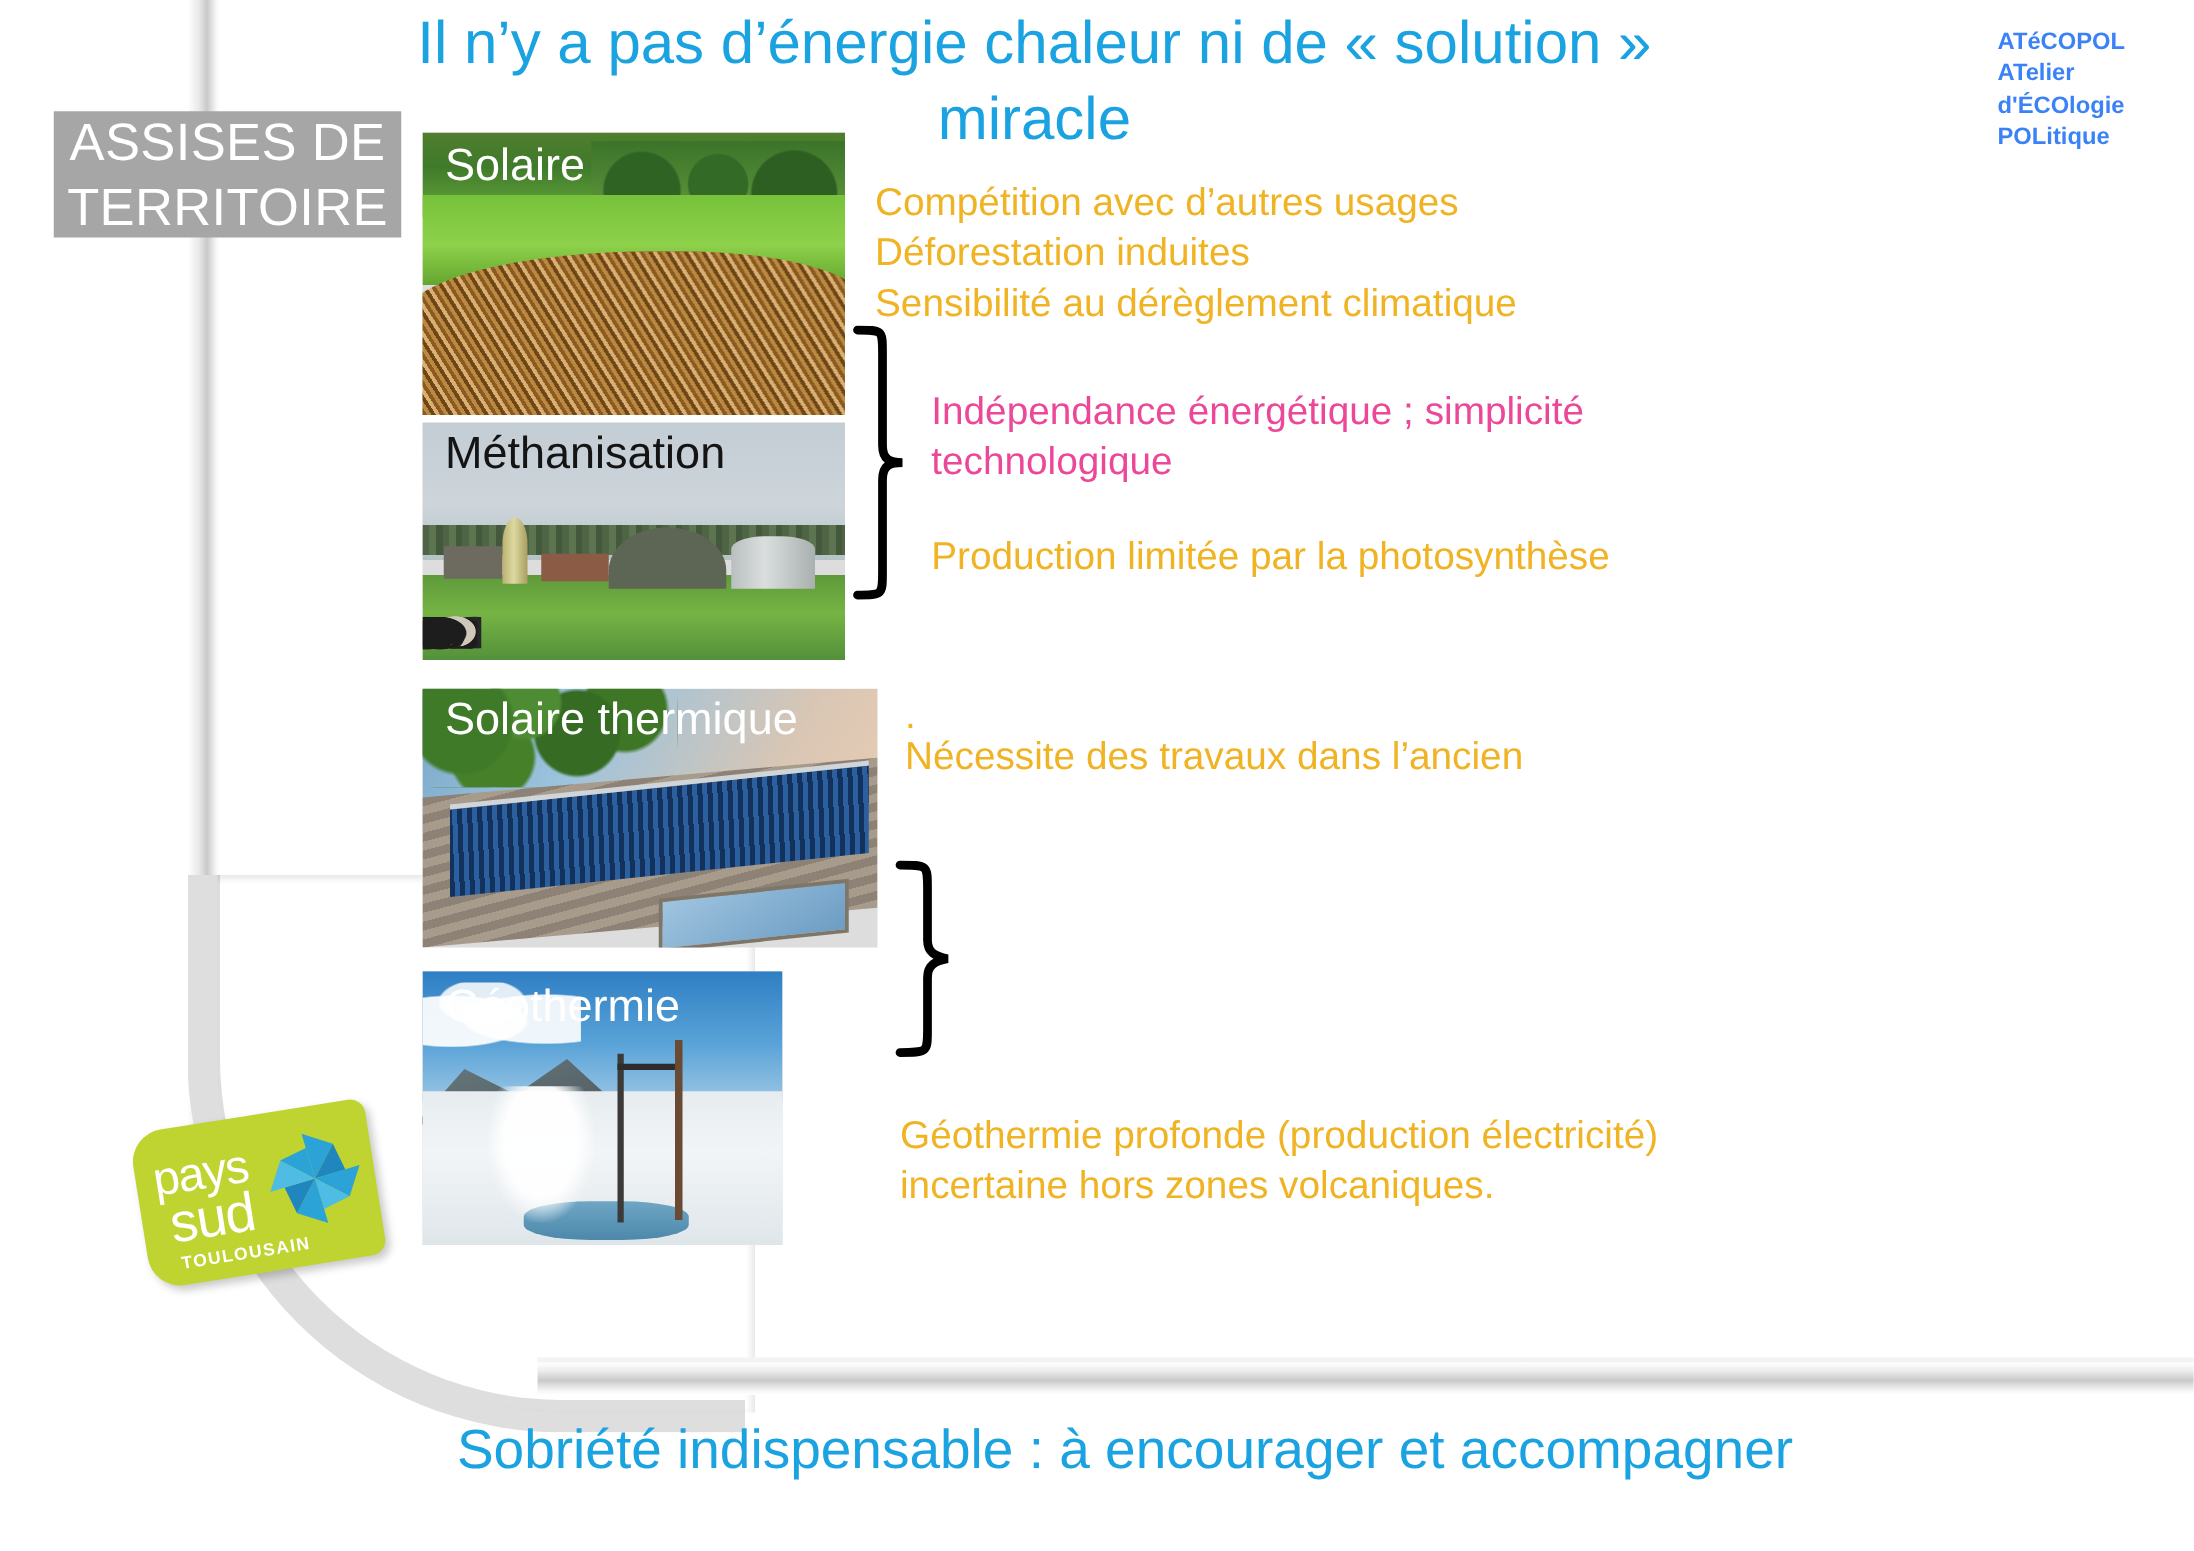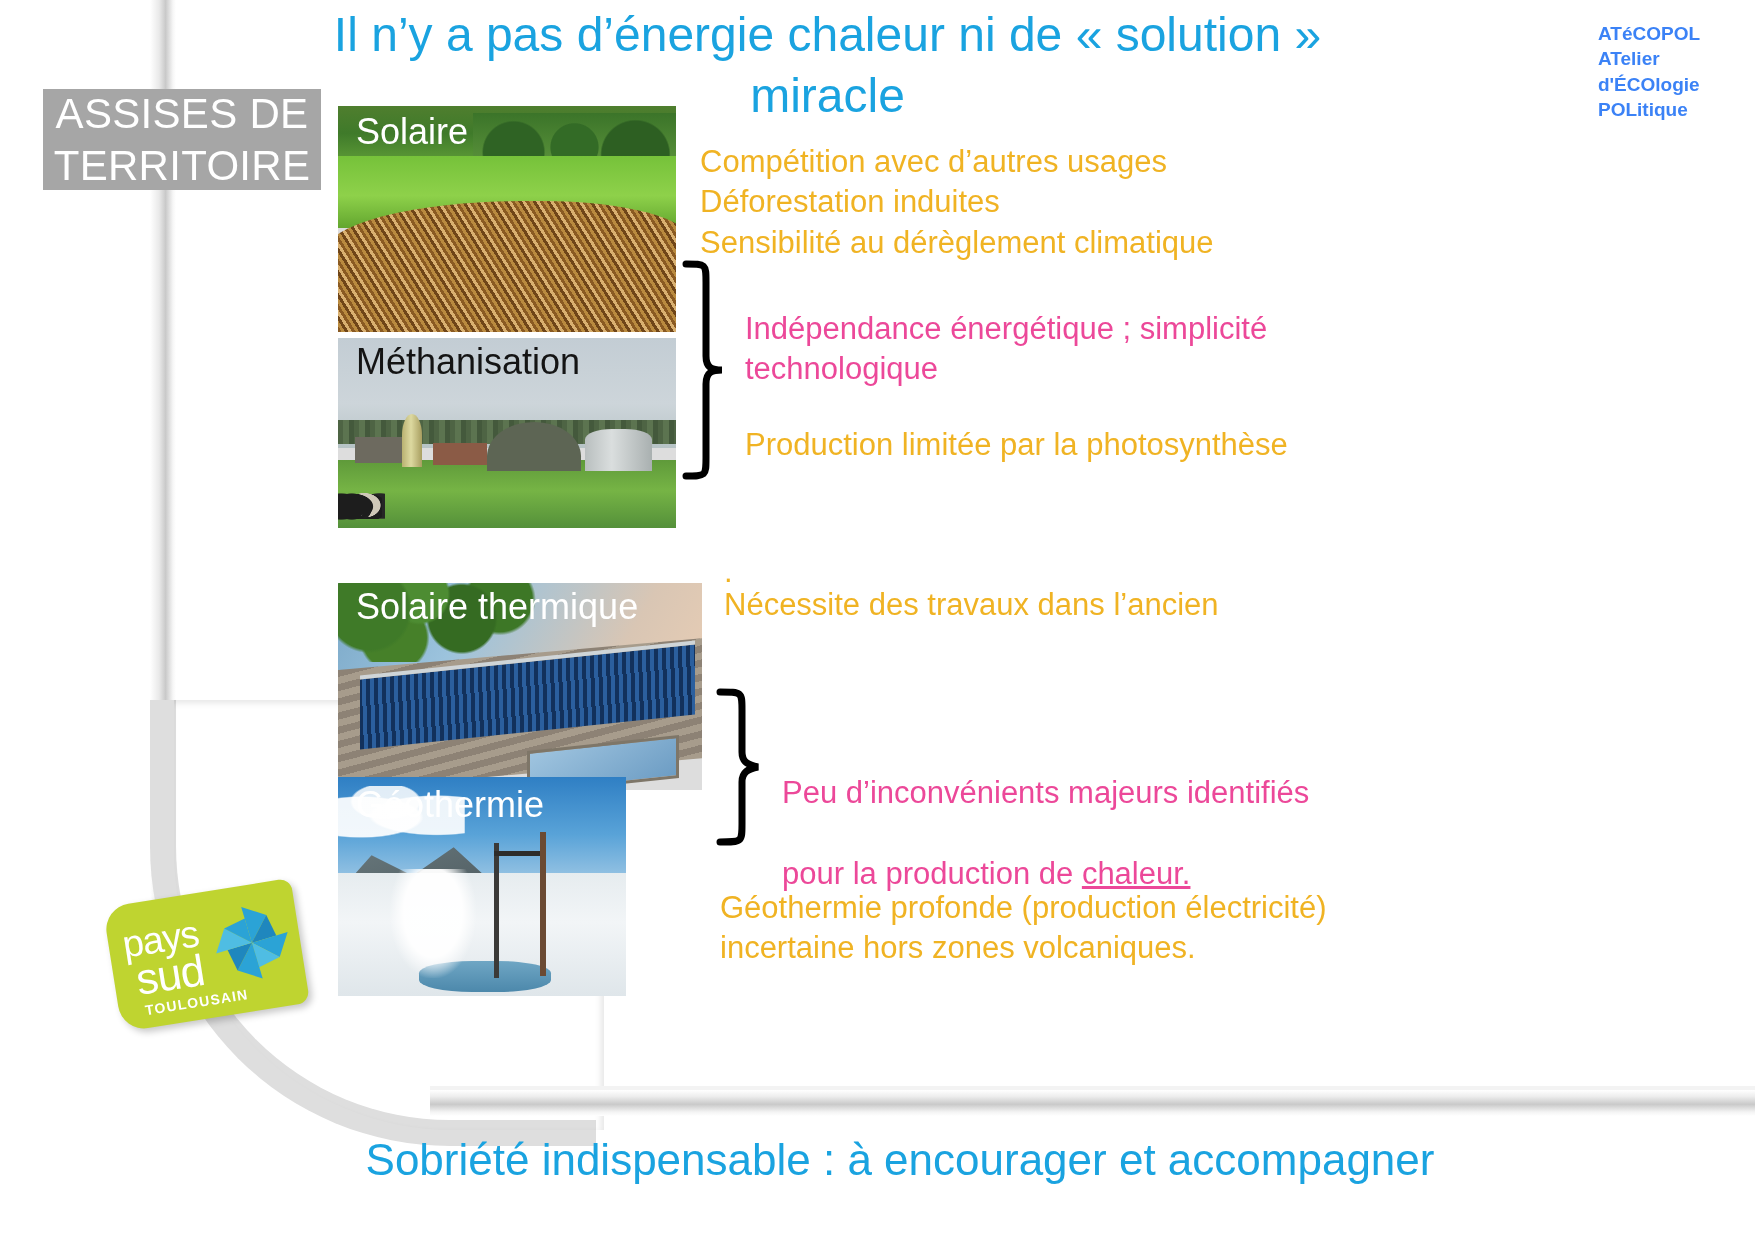--- a/index.html
+++ b/index.html
@@ -177,21 +177,21 @@
         radial-gradient(ellipse at 29% 60%, #1d1d1d 0 44%, transparent 46%),
         radial-gradient(ellipse at 41% 68%, #202020 0 42%, transparent 44%),
         radial-gradient(ellipse at 55% 62%, #cfc8b8 0 44%, transparent 46%),
         radial-gradient(ellipse at 71% 64%, #1d1d1d 0 42%, transparent 44%),
         radial-gradient(ellipse at 88% 62%, #262626 0 44%, transparent 46%);
       background-size: 14% 90%, 13% 80%, 14% 90%, 13% 86%, 14% 82%, 13% 88%, 14% 86%;
       background-repeat: no-repeat; }
   #photo-methanisation .caption { left: 18px; top: 6px; color: #141414; }
 
   
-  #photo-solaire { left: 338px; top: 551px; width: 364px; height: 207px; margin-top: 32px; }
+  #photo-solaire { left: 338px; top: 551px; width: 364px; height: 207px; }
   #photo-solaire .sky    { position:absolute; left:0; top:0; width:100%; height:55%;
       background: linear-gradient(120deg, #7aa8c8 0%, #9cc3dd 35%, #d9c6b4 75%, #e8cdb4 100%); }
   #photo-solaire .leaves { position:absolute; left:-2%; top:-4%; width:58%; height:42%;
       background:
         radial-gradient(circle at 18% 40%, #3f7a28 0 22%, transparent 24%),
         radial-gradient(circle at 42% 22%, #4d8c32 0 20%, transparent 22%),
         radial-gradient(circle at 62% 50%, #356b22 0 24%, transparent 26%),
         radial-gradient(circle at 30% 72%, #468029 0 20%, transparent 22%),
         radial-gradient(circle at 80% 28%, #3d7726 0 18%, transparent 20%); }
   #photo-solaire .roof   { position:absolute; left:0; bottom:0; width:100%; height:58%;
@@ -384,24 +384,20 @@
   <div class="txt green" id="t-indep">Indépendance énergétique ; simplicité
 technologique</div>
 
   <div class="txt orange" id="t-prod-limitee">Production limitée par la photosynthèse</div>
 
 
   <div class="txt orange" id="t-dot">.</div>
 
   <div class="txt orange" id="t-necessite"> Nécessite des travaux dans l’ancien</div>
 
-  <div class="txt green" id="t-peu">
-    <div>Peu d’inconvénients majeurs identifiés</div>
-    <div><span>pour la production de </span><span class="underline-chaleur">chaleur.</span></div>
-  </div>
 
   <div class="txt orange" id="t-geoprofonde">Géothermie profonde (production électricité)
 incertaine hors zones volcaniques.</div>
 
   <div class="bottom-line">Sobriété indispensable : à encourager et accompagner</div>
 
   <div class="logo">
     <div class="plate"></div>
     <div class="lg-pays">pays</div>
     <div class="lg-sud">sud</div>

